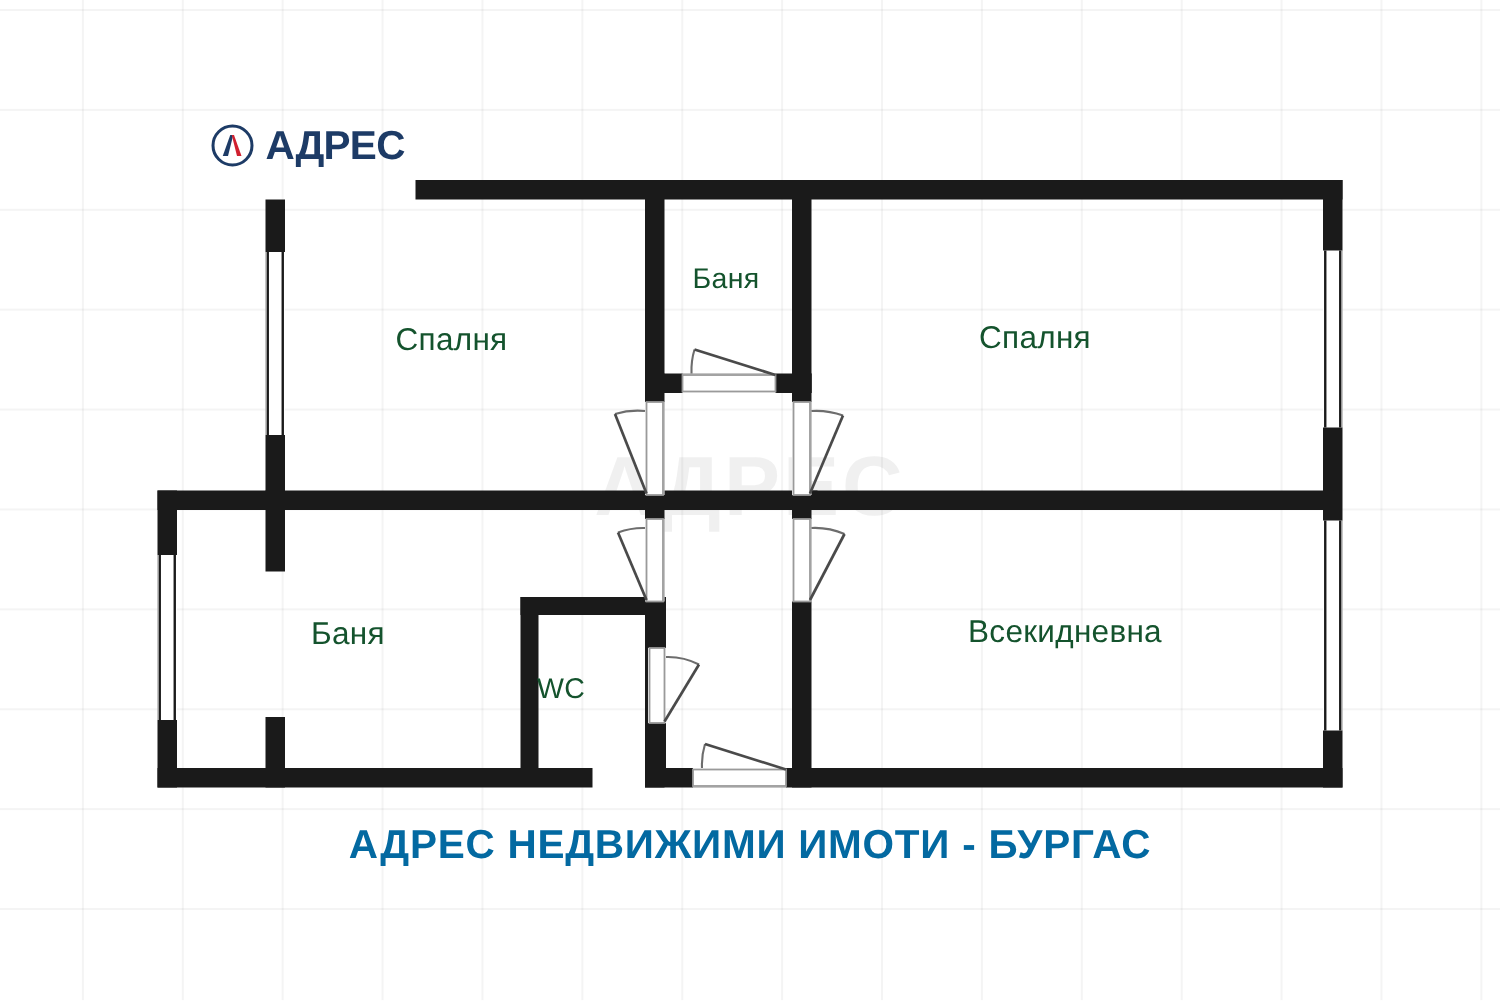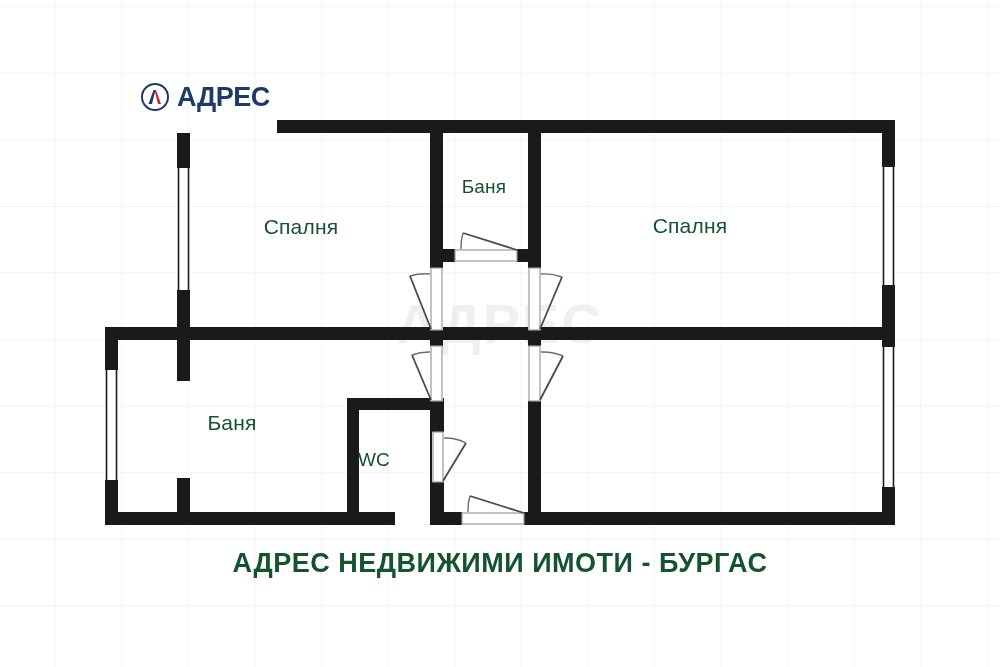--- a/index.html
+++ b/index.html
@@ -54,21 +54,21 @@
   #footer-text {
     position: absolute;
     left: 0;
     right: 0;
     top: 548px;
     text-align: center;
     font-family: "Liberation Sans", sans-serif;
     font-weight: bold;
     font-size: 27px;
     letter-spacing: 0.5px;
-    color: #14532d;
+    color: #0369a1;
     white-space: nowrap;
   }
 
   
   #watermark {
     position: absolute;
     left: 300px;
     top: 296px;
     width: 400px;
     text-align: center;
@@ -225,16 +225,17 @@
   <div class="room-label" style="left:301px; top:227px;">Спалня</div>
 
   <div class="room-label small" style="left:484px; top:187px;">Баня</div>
 
   <div class="room-label" style="left:690px; top:226px;">Спалня</div>
 
   <div class="room-label" style="left:232px; top:423px;">Баня</div>
 
   <div class="room-label small" style="left:374px; top:460px;">WC</div>
 
+  <div class="room-label" style="left:710px; top:422px;">Всекидневна</div>
 
   <div id="footer-text">АДРЕС НЕДВИЖИМИ ИМОТИ - БУРГАС</div>
 
 </div>
 
 </body></html>

